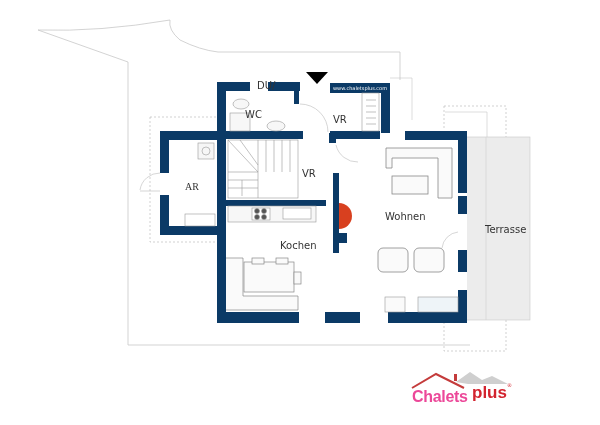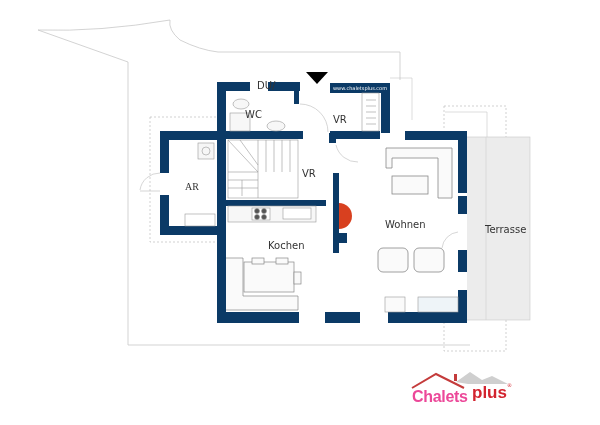--- a/index.html
+++ b/index.html
@@ -161,22 +161,22 @@
     <path d="M336 145 A22 22 0 0 0 358 162"></path>
     <path d="M458 232 A18 18 0 0 0 442 248"></path>
   </g>
 </svg>
 
 <div class="room-label" style="left:257px; top:80px;">DU/</div>
 <div class="room-label" style="left:245px; top:109px;">WC</div>
 <div class="room-label" style="left:333px; top:114px;">VR</div>
 <div class="room-label" style="left:302px; top:168px;">VR</div>
 <div class="room-label" style="left:185px; top:181px;font-family:Liberation Serif, serif;">AR</div>
-<div class="room-label" style="left:268px; top:240px;">Kochen</div>
-<div class="room-label" style="left:385px; top:211px;margin-top:8px;">Wohnen</div>
+<div class="room-label" style="left:280px; top:240px;">Kochen</div>
+<div class="room-label" style="left:385px; top:211px;">Wohnen</div>
 <div class="room-label" style="left:485px; top:224px;">Terrasse</div>
 <div class="url-label" style="left:333px; top:85px;">www.chaletsplus.com</div>
 
 <div class="logo">
   <svg width="110" height="44" viewBox="0 0 110 44" style="position:absolute;left:0;top:0;">
     <polygon points="48,14 62,4 74,12 84,8 100,16 60,16" fill="#cfcfcf"></polygon>
     <polyline points="4,20 28,6 56,20" fill="none" stroke="#c43b3b" stroke-width="2"></polyline>
     <rect x="46" y="6" width="3" height="7" fill="#c43b3b"></rect>
   </svg>
   <span class="logo-text-a">Chalets</span>

